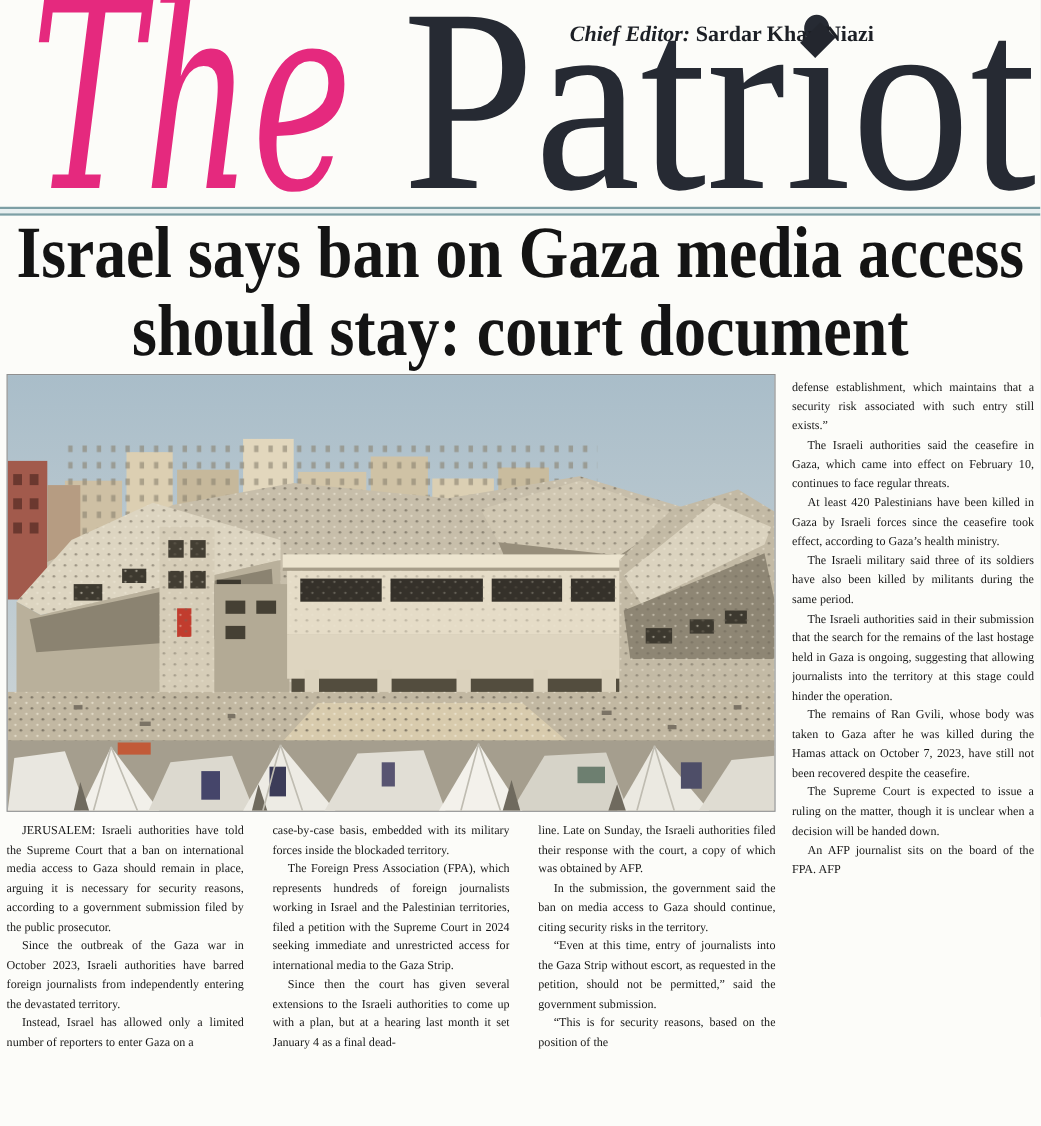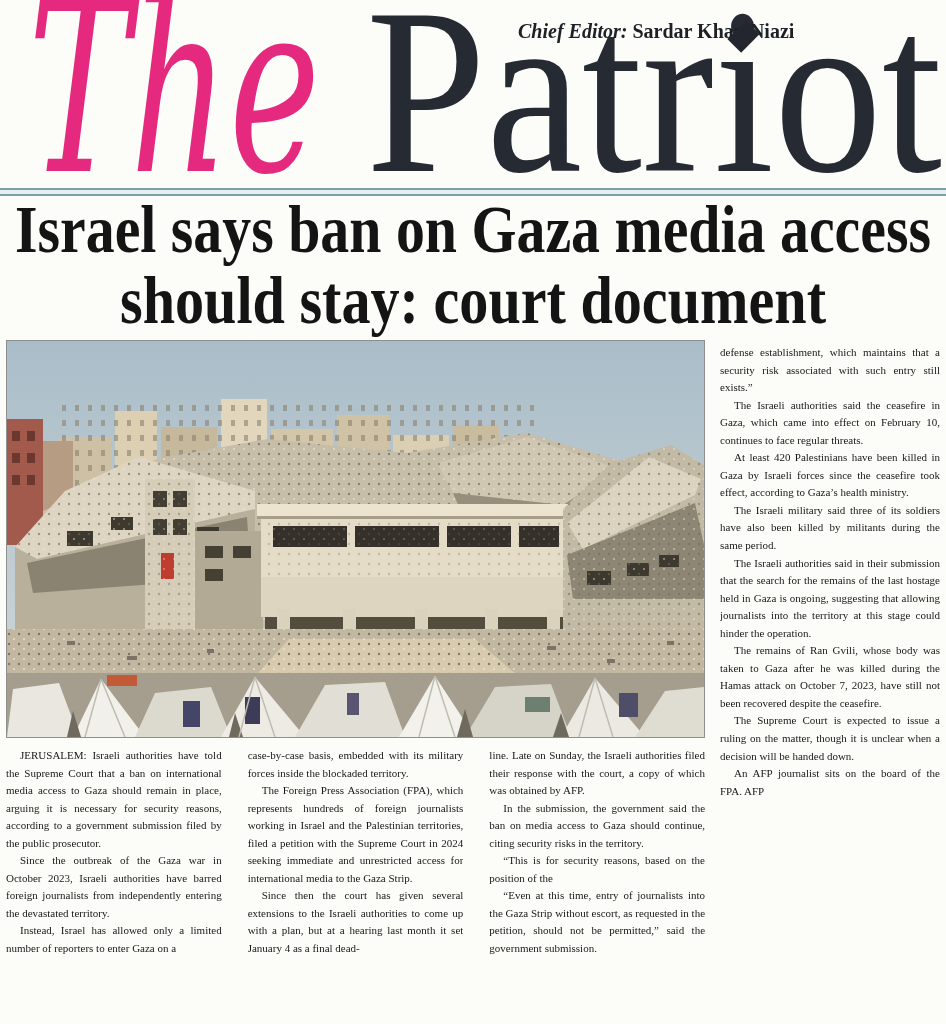--- a/index.html
+++ b/index.html
@@ -225,22 +225,22 @@
           <p class="ind">Instead, Israel has allowed only a limited number of reporters to enter Gaza on a</p>
         </div>
         <div class="col">
           <p>case-by-case basis, embedded with its military forces inside the blockaded territory.</p>
           <p class="ind">The Foreign Press Association (FPA), which represents hundreds of foreign journalists working in Israel and the Palestinian territories, filed a petition with the Supreme Court in 2024 seeking immediate and unrestricted access for international media to the Gaza Strip.</p>
           <p class="ind">Since then the court has given several extensions to the Israeli authorities to come up with a plan, but at a hearing last month it set January 4 as a final dead-</p>
         </div>
         <div class="col">
           <p>line. Late on Sunday, the Israeli authorities filed their response with the court, a copy of which was obtained by AFP.</p>
           <p class="ind">In the submission, the government said the ban on media access to Gaza should continue, citing security risks in the territory.</p>
+          <p class="ind">“Even at this time, entry of journalists into the Gaza Strip without escort, as requested in the petition, should not be permitted,” said the government submission.</p>
           <p class="ind">“This is for security reasons, based on the position of the</p>
-          <p class="ind">“Even at this time, entry of journalists into the Gaza Strip without escort, as requested in the petition, should not be permitted,” said the government submission.</p>
         </div>
       </div>
     </div>
 
     <div class="right-col">
       <p>defense establishment, which maintains that a security risk associated with such entry still exists.”</p>
       <p class="ind">The Israeli authorities said the ceasefire in Gaza, which came into effect on February 10, continues to face regular threats.</p>
       <p class="ind">At least 420 Palestinians have been killed in Gaza by Israeli forces since the ceasefire took effect, according to Gaza’s health ministry.</p>
       <p class="ind">The Israeli military said three of its soldiers have also been killed by militants during the same period.</p>
       <p class="ind">The Israeli authorities said in their submission that the search for the remains of the last hostage held in Gaza is ongoing, suggesting that allowing journalists into the territory at this stage could hinder the operation.</p>

